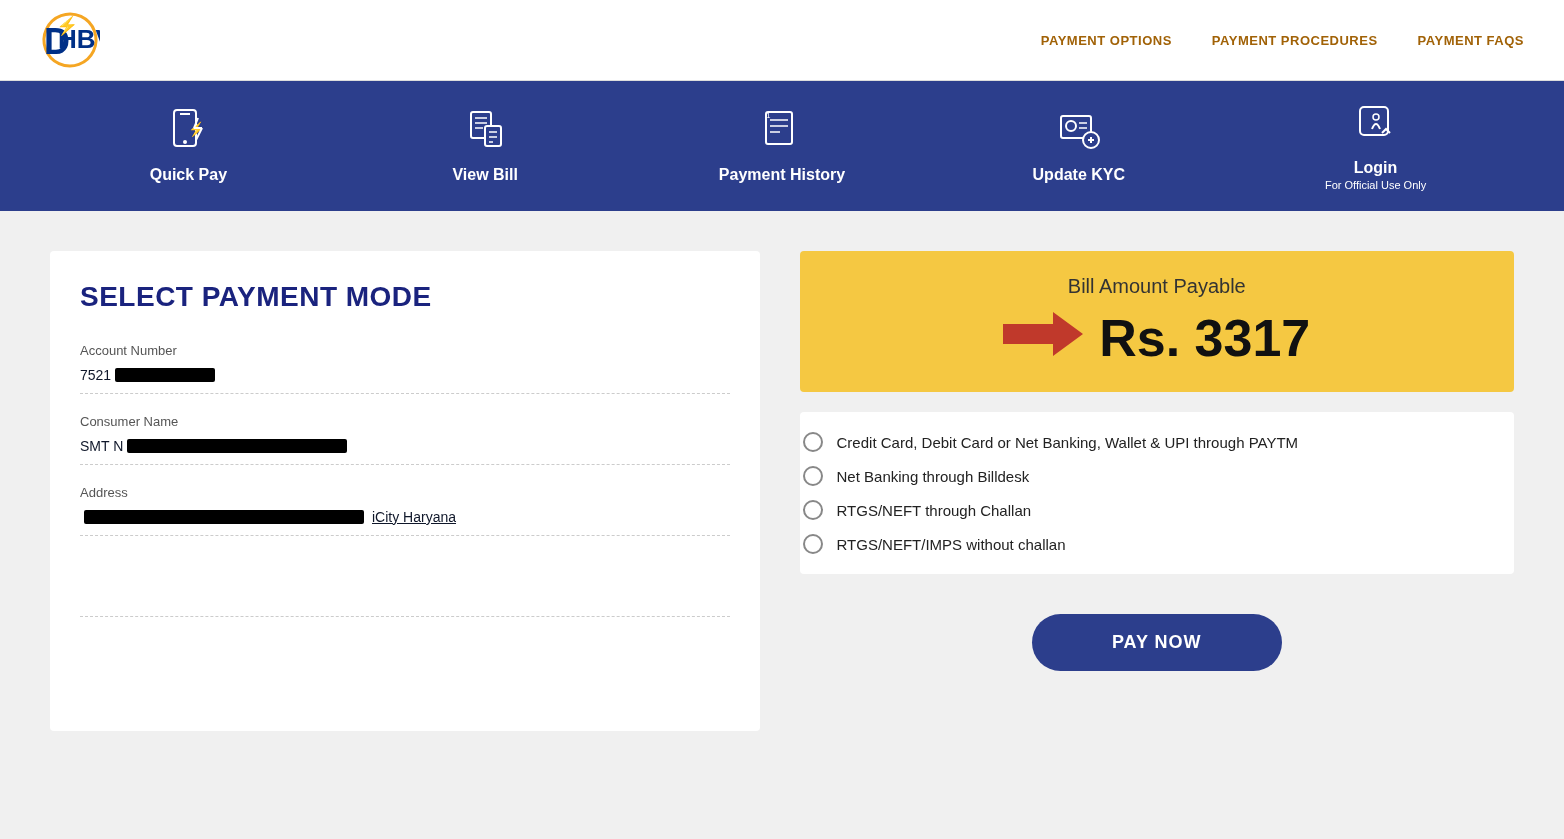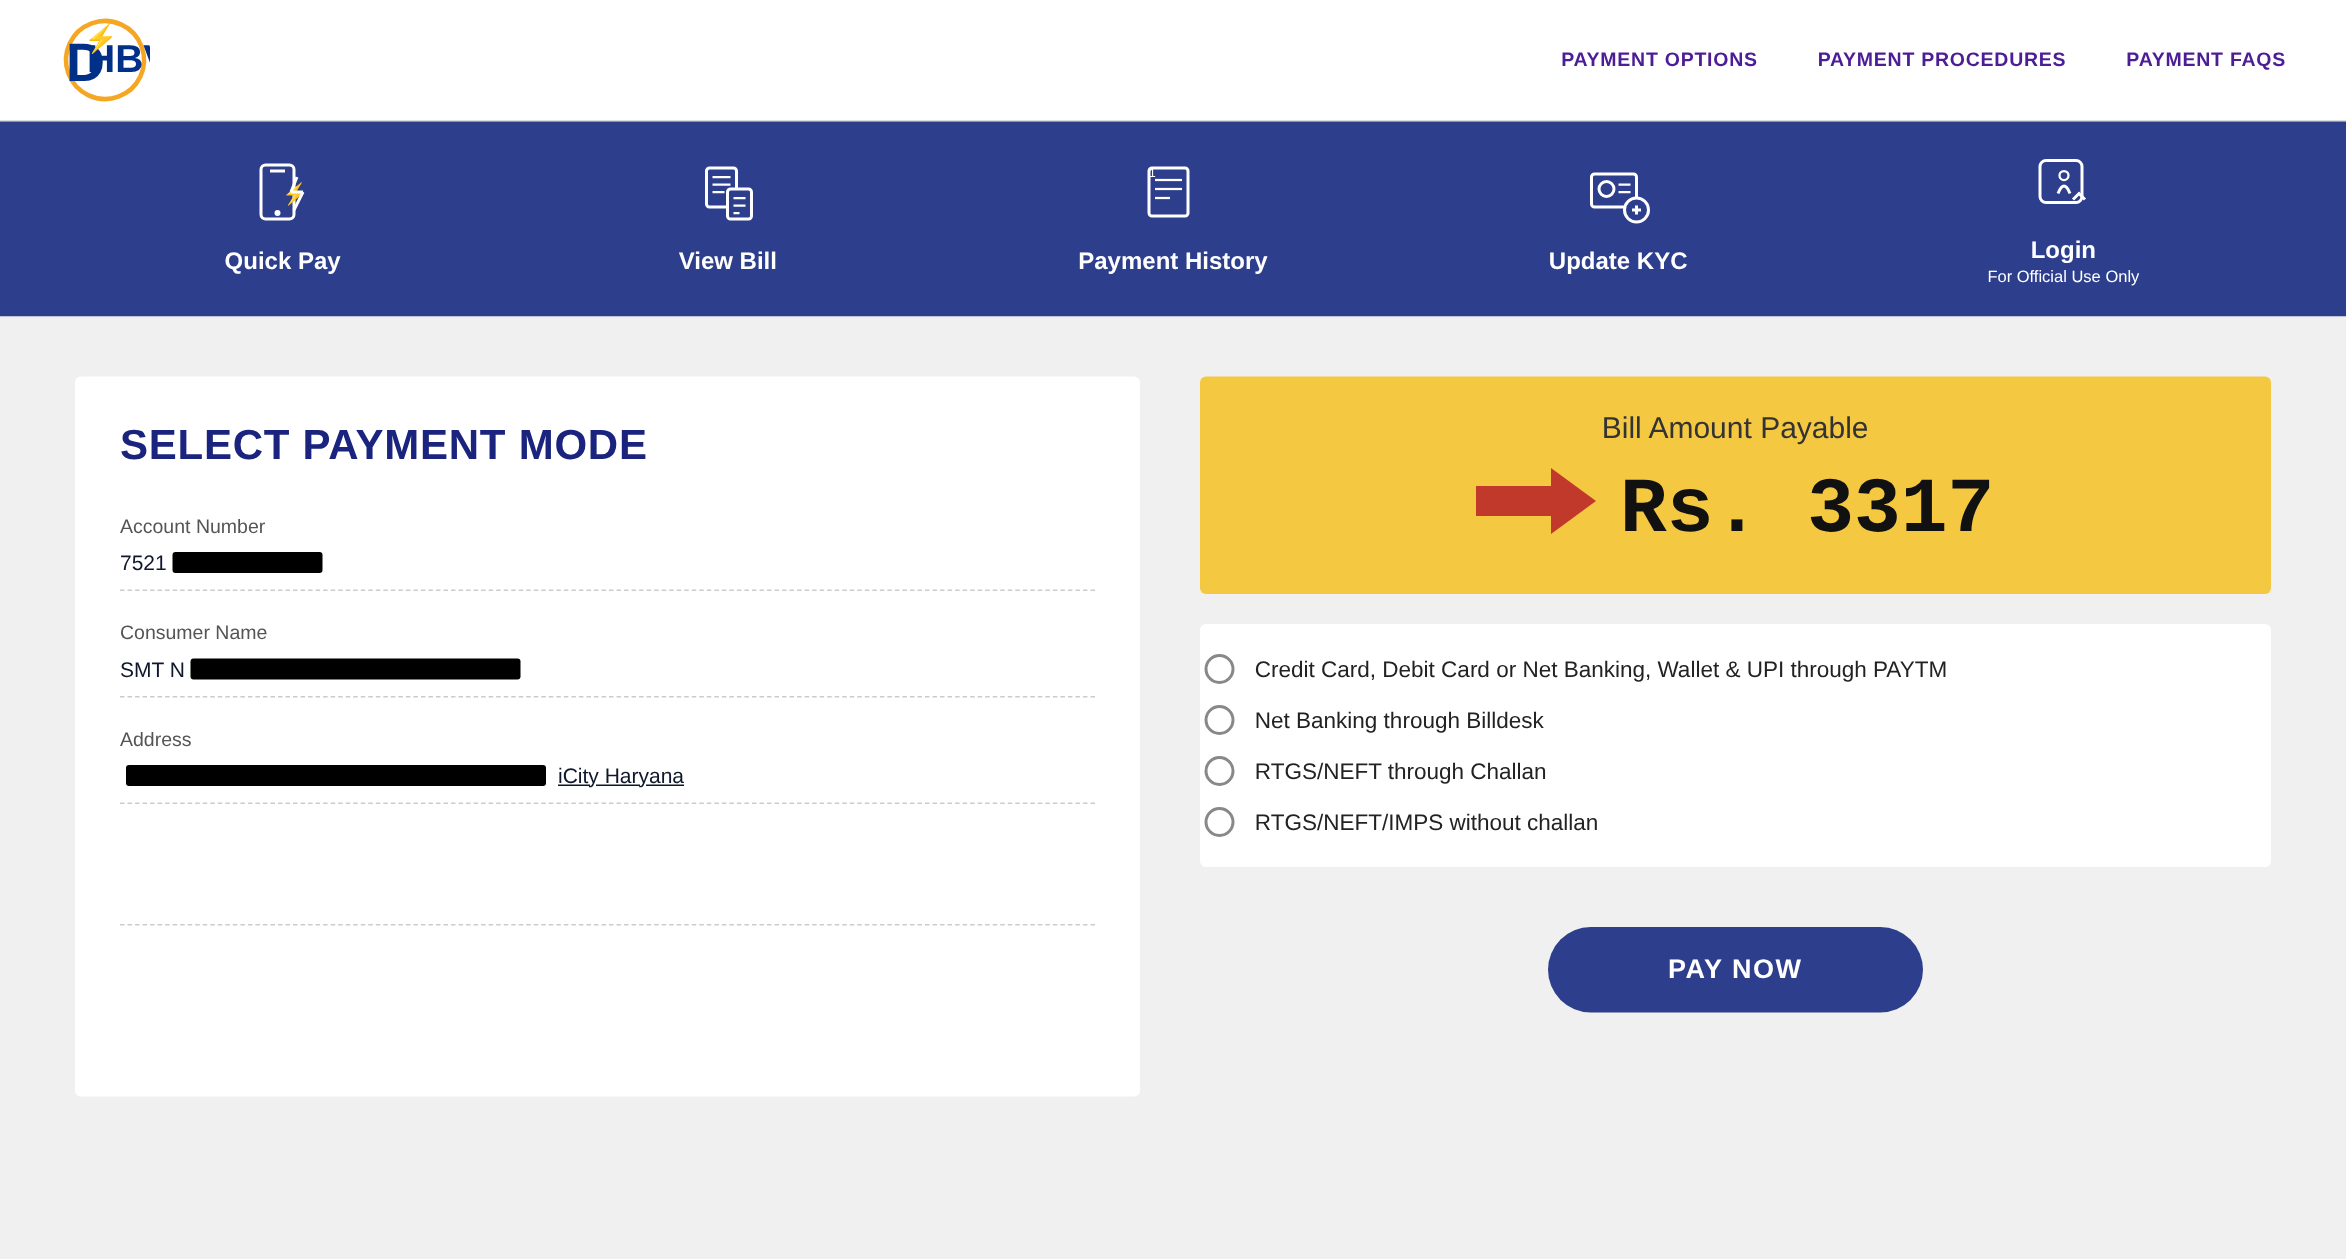--- a/index.html
+++ b/index.html
@@ -14,21 +14,21 @@
       padding: 10px 40px;
       border-bottom: 1px solid #ddd;
     }
     .nav-links {
       display: flex;
       gap: 40px;
       list-style: none;
     }
     .nav-links li a {
       text-decoration: none;
-      color: #4c1d95;
+      color: #a16207;
       font-size: 13px;
       font-weight: 600;
       letter-spacing: 0.5px;
     }
 
     
     .blue-banner {
       background: #2c3e8c;
       display: flex;
       justify-content: space-around;
@@ -128,23 +128,21 @@
       flex-direction: column;
       align-items: center;
     }
     .bill-box-title {
       font-size: 20px;
       color: #333;
       margin-bottom: 10px;
     }
     .bill-amount-row {
       display: flex;
-      align-items: center;
       gap: 16px;
-      font-family: Liberation Mono, monospace;
     }
     .arrow-icon {
       color: #c0392b;
       font-size: 48px;
       line-height: 1;
     }
     .bill-amount {
       font-size: 52px;
       font-weight: 900;
       color: #111;

